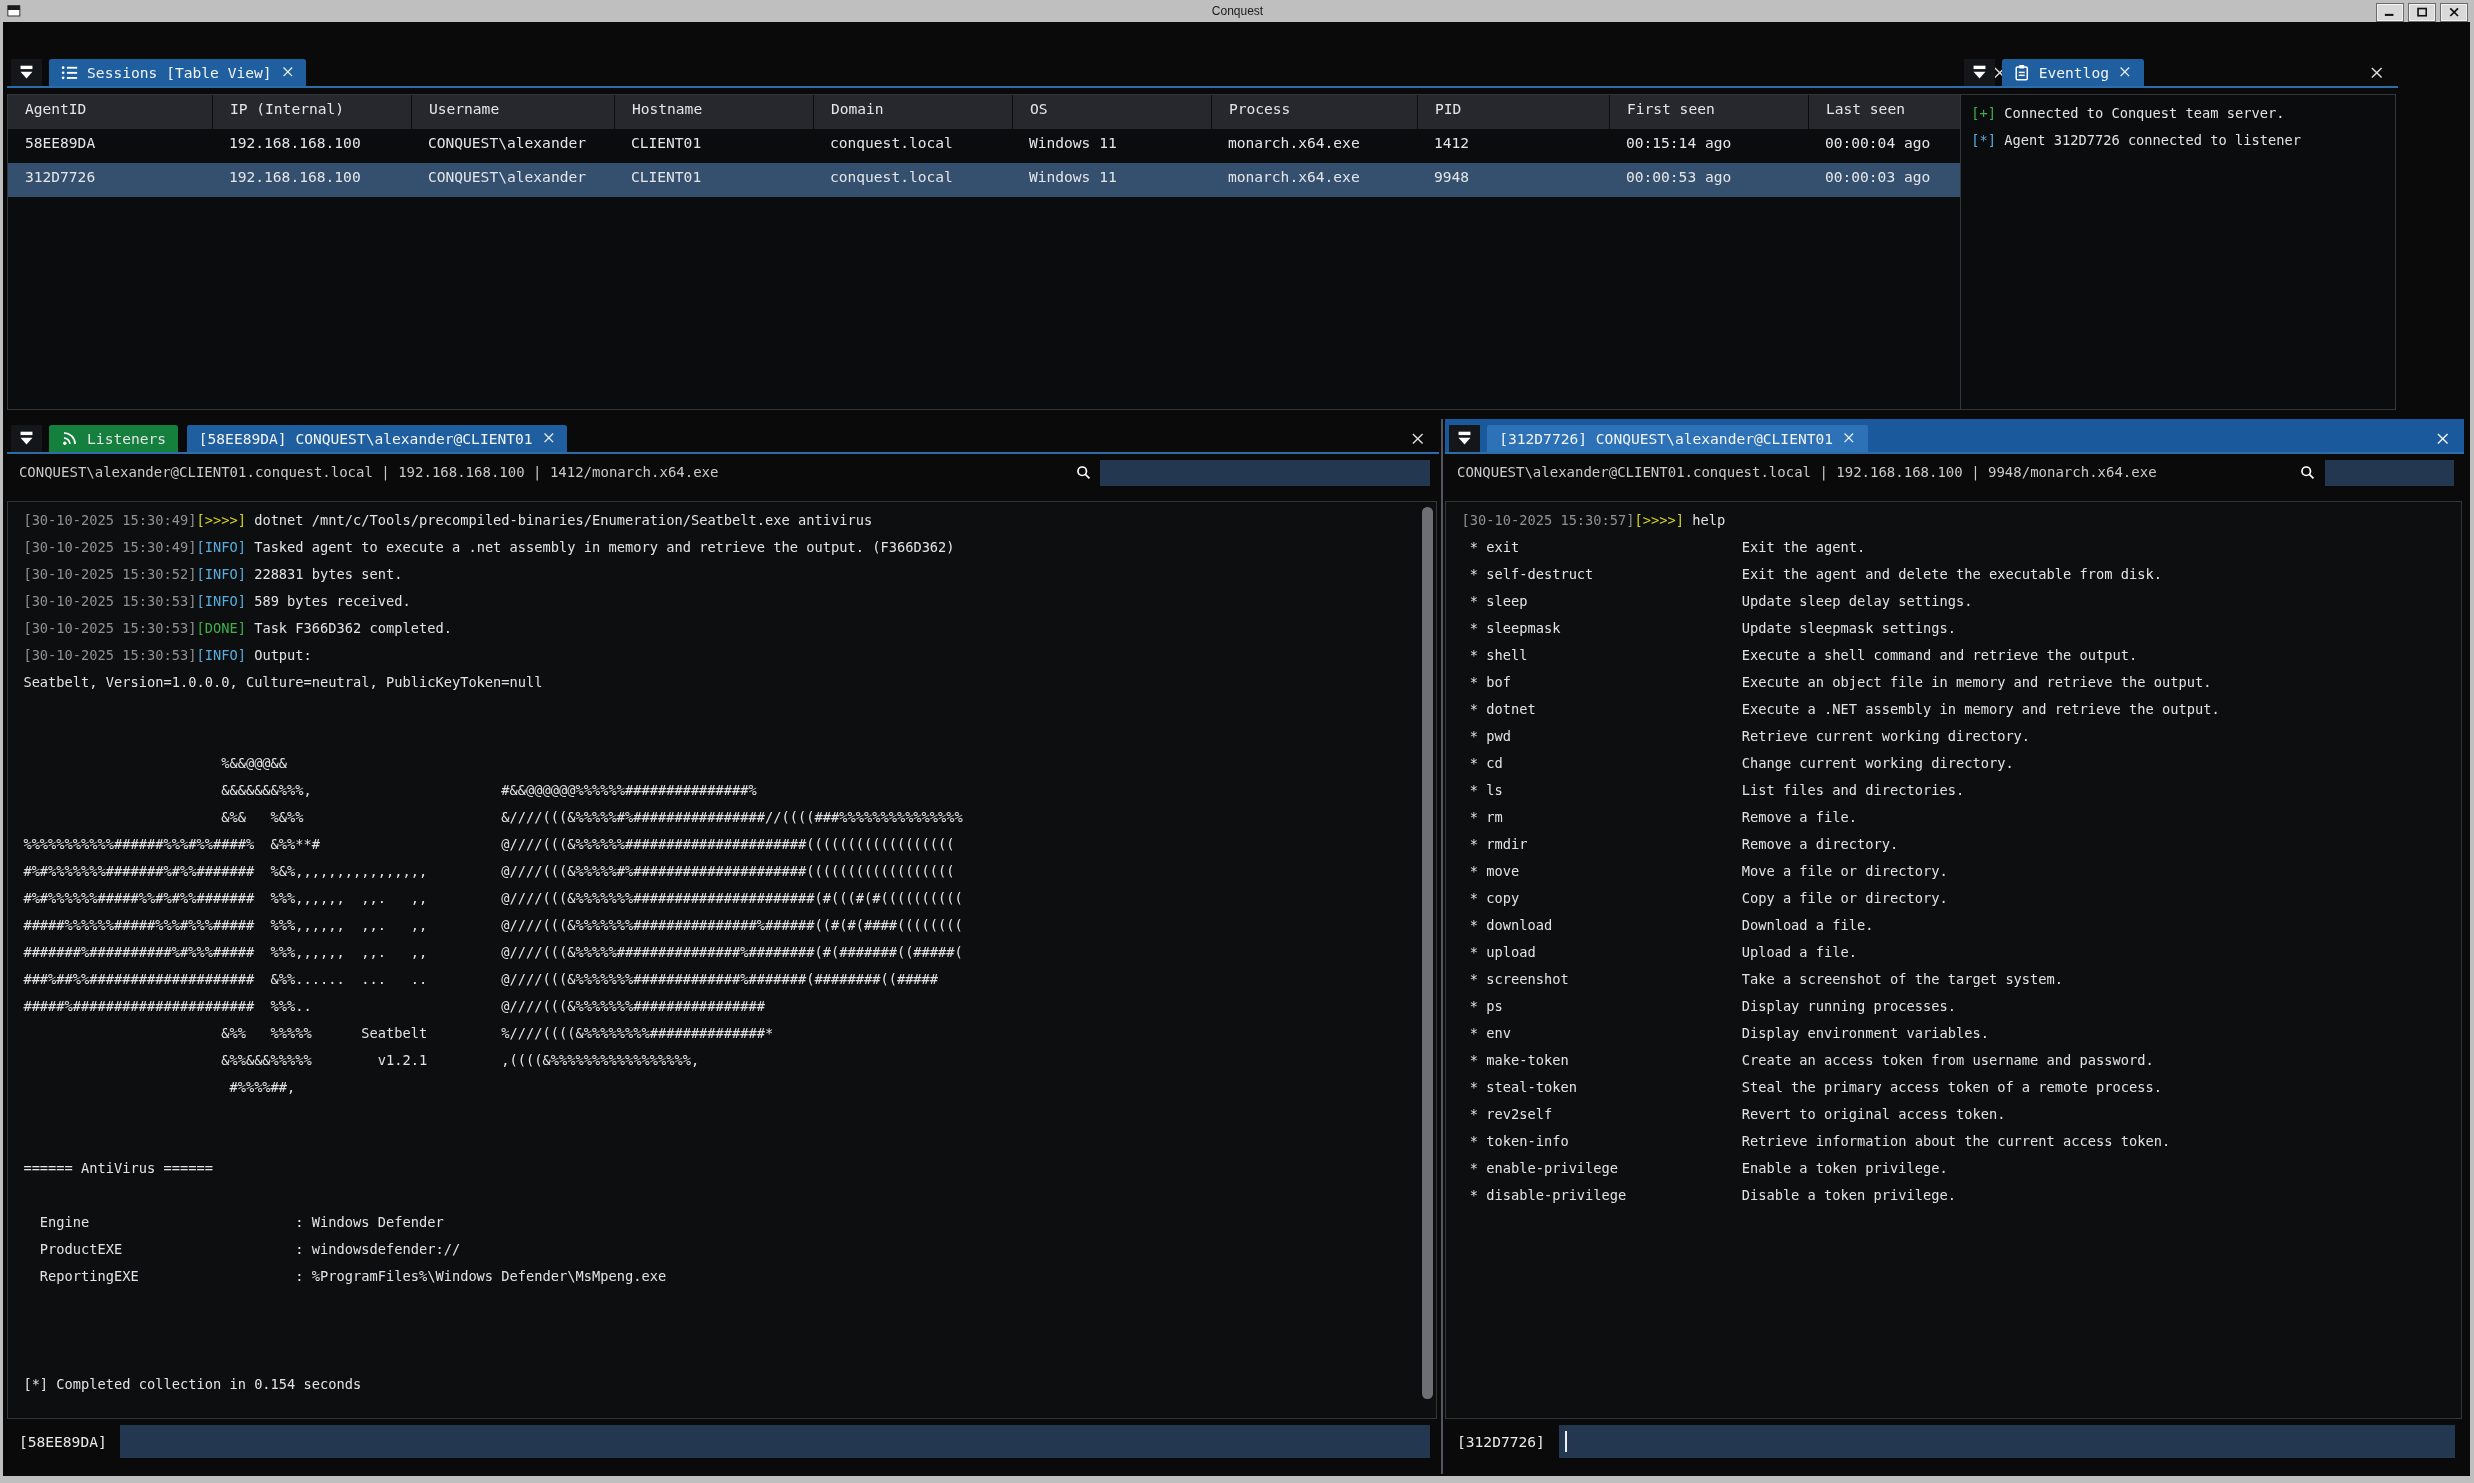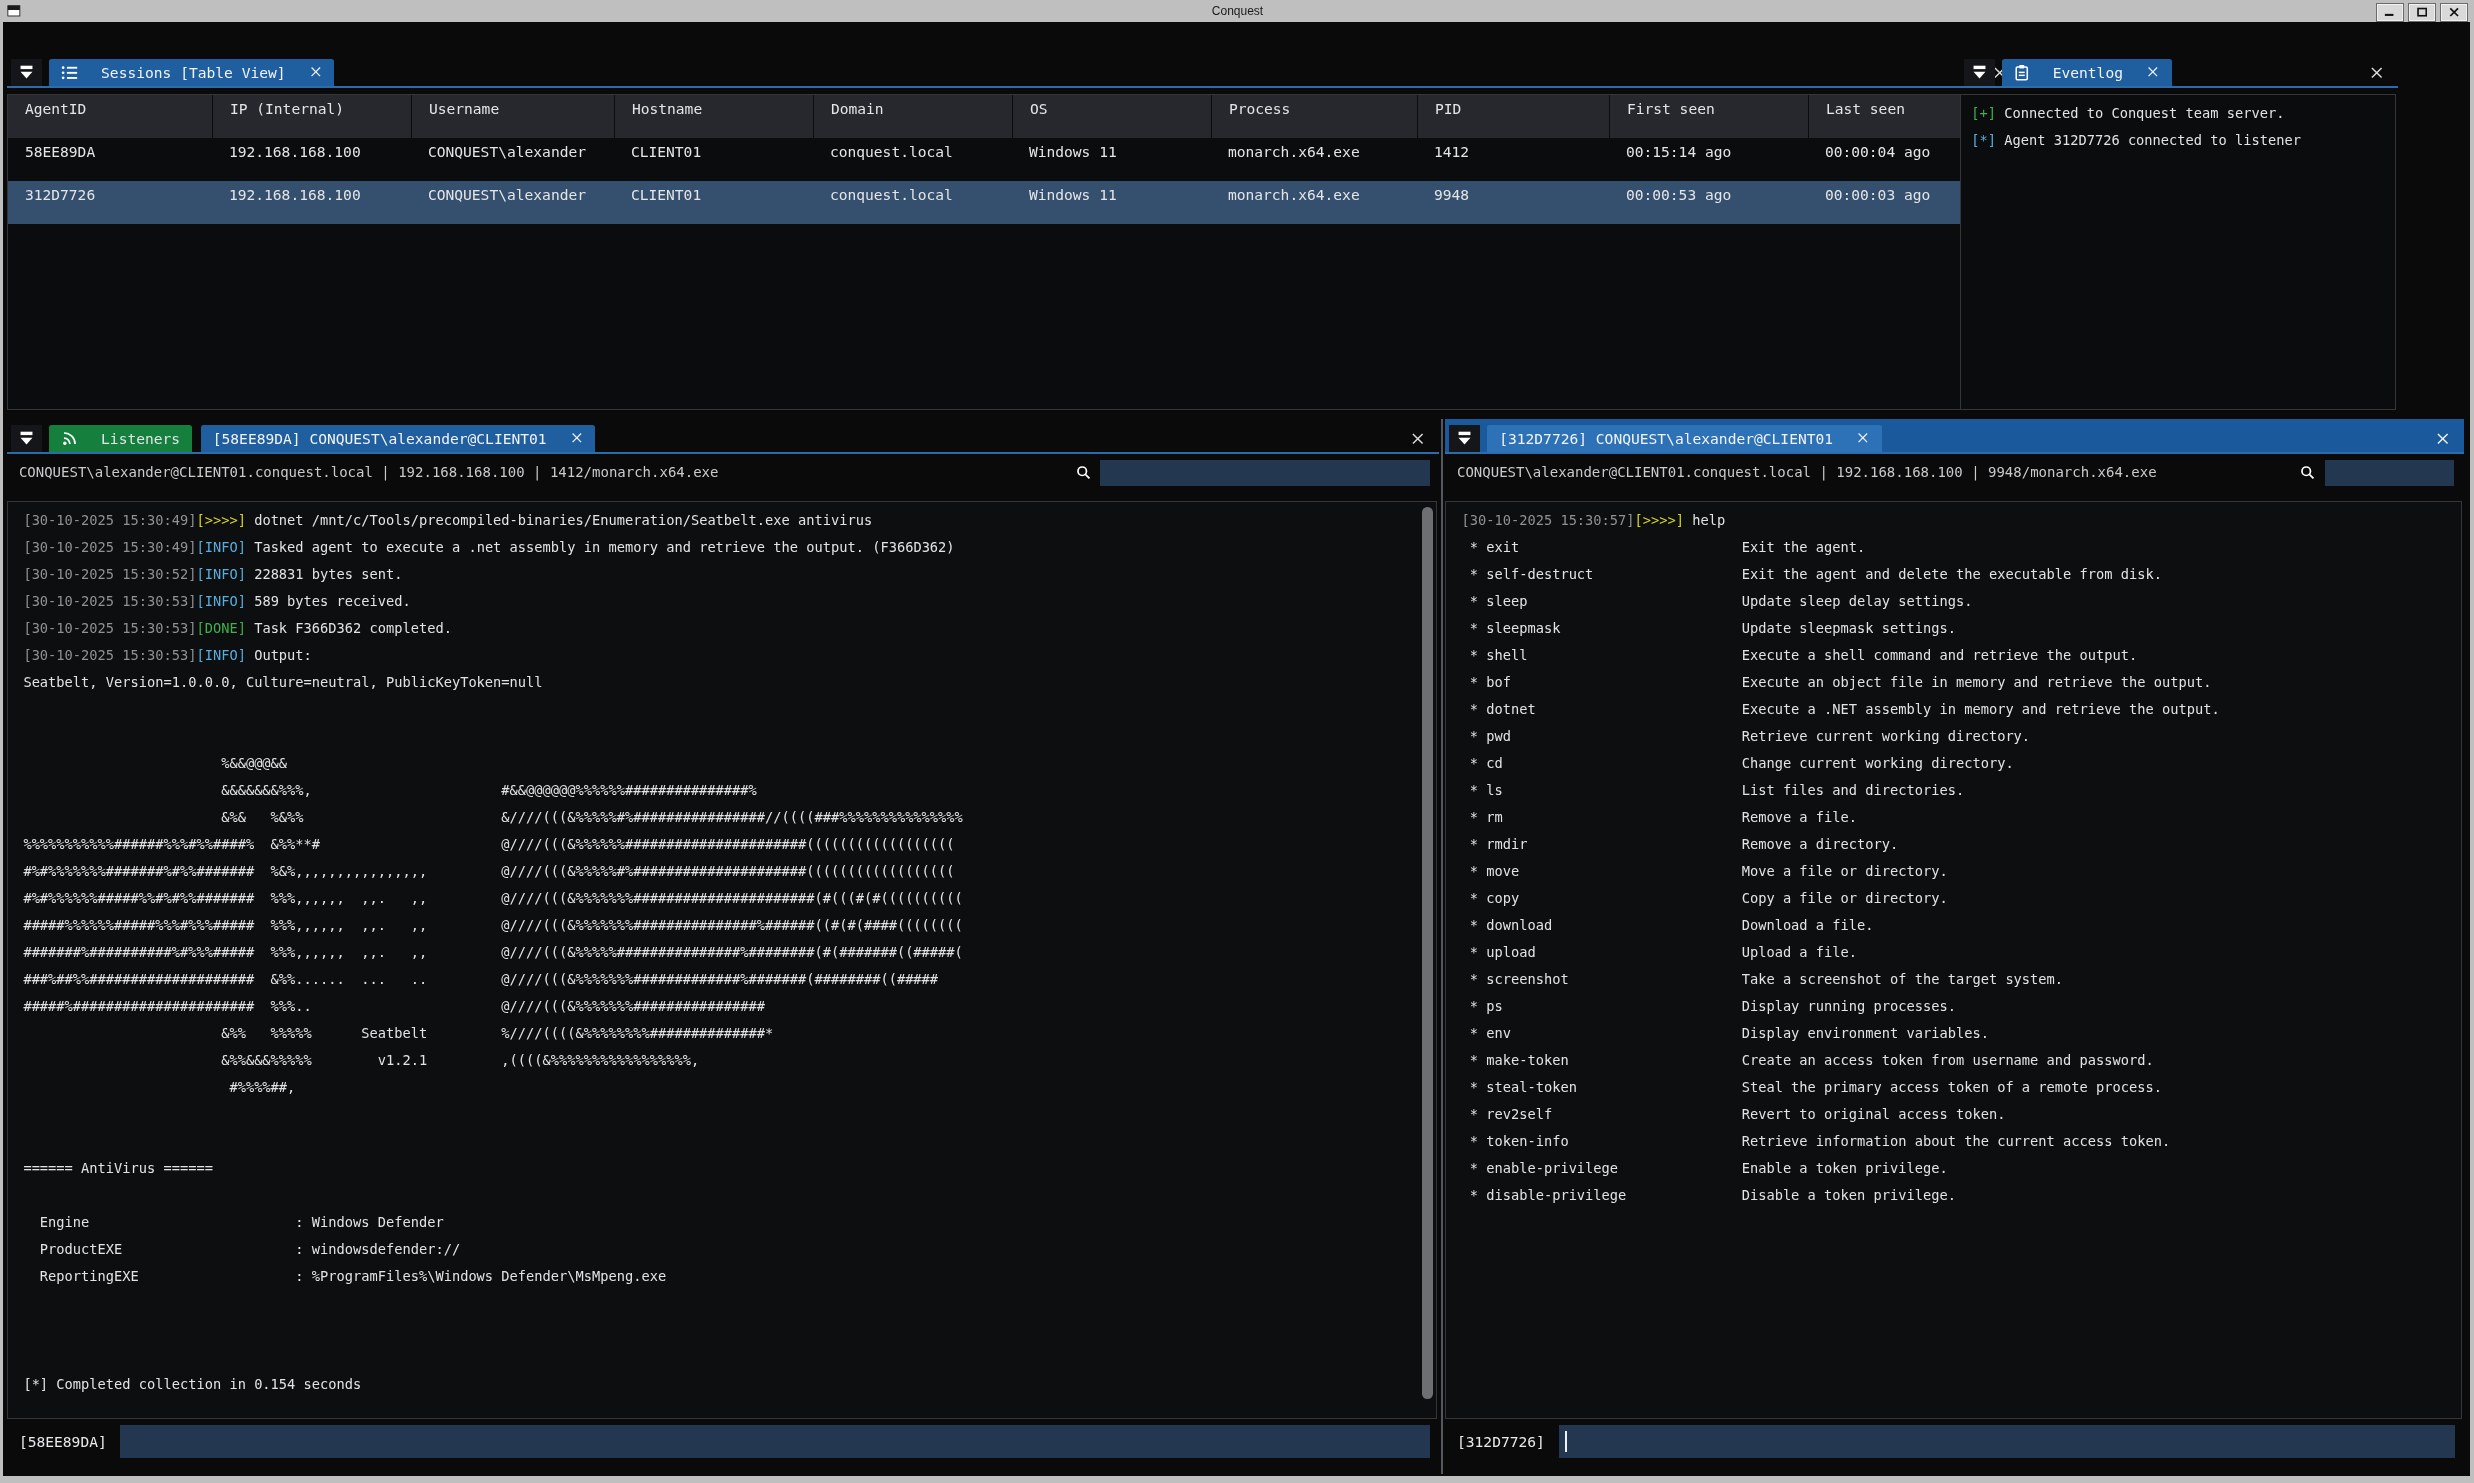--- a/index.html
+++ b/index.html
@@ -17,31 +17,31 @@
   
   .menubar{position:absolute;left:3.4px;top:22.3px;width:2466px;height:29px;background:#1c1c1d;
            display:flex;align-items:center;color:#e8e8e8;font-size:14.6px;}
   .menu-item{padding:0 12px;}
   .menu-item:first-child{padding-left:10.3px;}
   
   .panel{position:absolute;}
   .tabbar{position:relative;height:35px;border-bottom:2.6px solid #2c6cab;display:flex;align-items:flex-end;box-sizing:border-box;}
   .collapse-btn{width:31px;height:27.5px;background:#14161a;display:flex;align-items:center;justify-content:center;
                 margin:0 6.9px 0 4.3px;flex:0 0 auto;}
-  .tab{height:27.5px;display:flex;align-items:center;gap:23px;padding:0 12px;font-size:14.6px;color:#f2f3f5;
+  .tab{height:27.5px;display:flex;align-items:center;gap:9px;padding:0 12px;font-size:14.6px;color:#f2f3f5;
        background:#1f5f9f;border-radius:2.6px 2.6px 0 0;margin-right:8.6px;white-space:nowrap;}
   .tab.inactive{background:#15803d;color:#e3e4e6;}
   .spacer{flex:1;}
   .panel-x{flex:0 0 auto;margin:0 13.7px 6px 0;}
   .focused .tabbar{background:#1a5a9c;}
   .focused .tab{background:#2d72b6;}
   .body{position:absolute;left:0;right:1.7px;top:41px;bottom:6.9px;background:#0b0c0e;border:0.9px solid #33363b;overflow:hidden;}
   
   .tr{display:grid;grid-template-columns:204px 199px 203px 199px 199px 199px 206px 192px 199px 1fr;
-      height:43px;line-height:27px;font-size:14.6px;color:#e4e5e7;}
+      height:34px;line-height:27px;font-size:14.6px;color:#e4e5e7;}
   .thead{background:#26282d;}
   .th,.td{padding-left:17px;overflow:hidden;white-space:nowrap;}
   .th{border-left:1.7px solid #0b0c0e;}
   .th:first-child{border-left:none;padding-left:17px;}
   .td:first-child{padding-left:17px;}
   .trow.sel{background:#35506e;}
   
   .statusrow{position:absolute;left:0;right:0;top:38px;height:31px;}
   .statustext{position:absolute;left:12px;top:0;line-height:31px;font-size:14px;color:#c9cacc;white-space:pre;}
   .search-ico{position:absolute;top:6.9px;}

